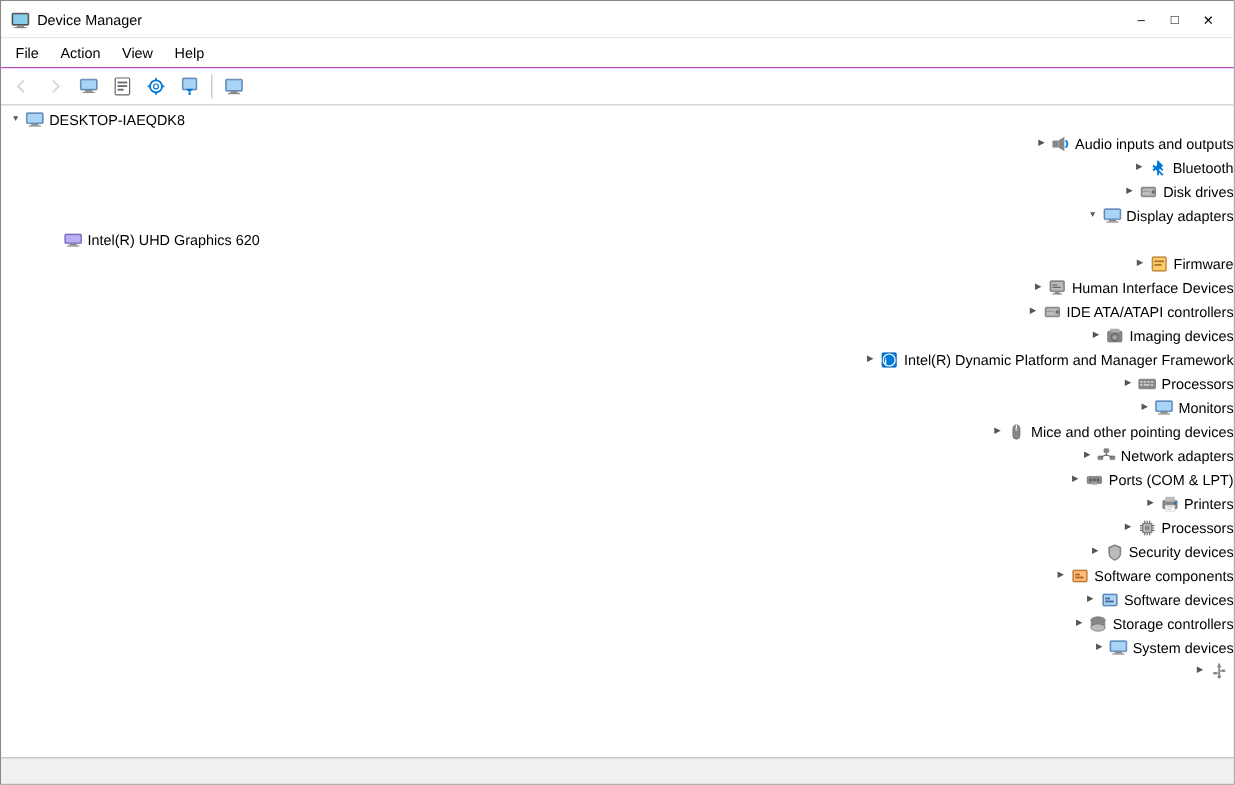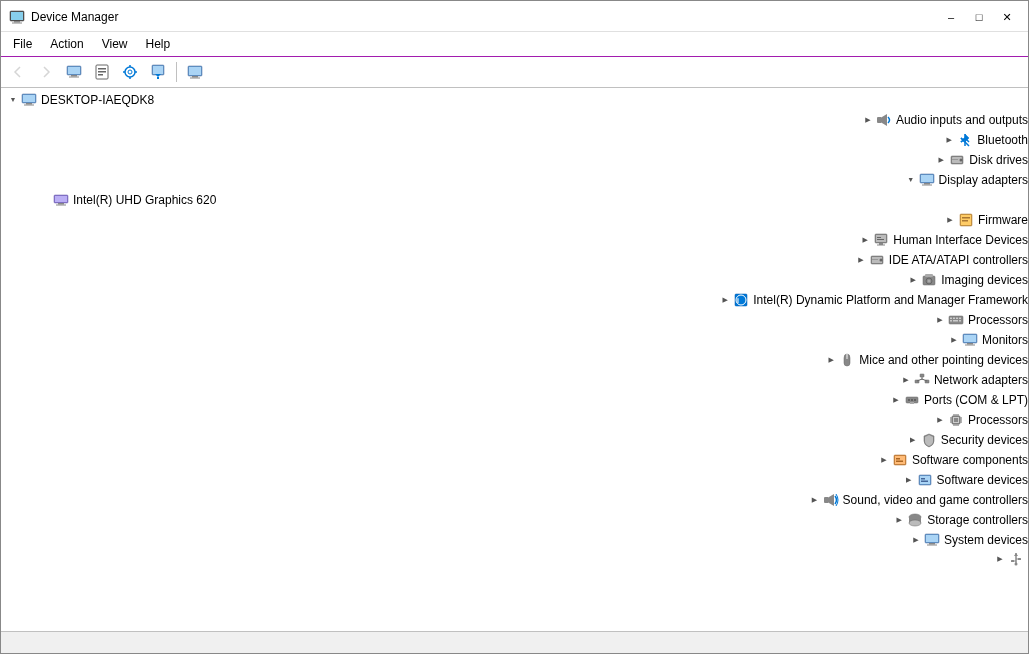--- a/index.html
+++ b/index.html
@@ -469,20 +469,34 @@
             <circle cx="5" cy="8" r="1" fill="#555"></circle>
             <circle cx="8" cy="8" r="1" fill="#555"></circle>
             <circle cx="11" cy="8" r="1" fill="#555"></circle>
             <rect x="6" y="10" width="4" height="2" fill="#aaa"></rect>
           </svg>
         </span>
         <span class="node-label">Ports (COM &amp; LPT)</span>
       </div>
 
 
+      <div class="tree-item indent-2">
+        <span class="expand-arrow collapsed"></span>
+        <span class="node-icon">
+          <svg width="16" height="16" viewBox="0 0 16 16">
+            <rect x="2" y="5" width="12" height="7" rx="1" fill="#888" stroke="#666" stroke-width="0.5"></rect>
+            <rect x="4" y="2" width="8" height="4" fill="#bbb"></rect>
+            <rect x="4" y="9" width="8" height="5" fill="white" stroke="#ccc" stroke-width="0.5"></rect>
+            <rect x="5" y="10" width="6" height="1" fill="#ccc"></rect>
+            <rect x="5" y="12" width="4" height="1" fill="#ccc"></rect>
+            <circle cx="12" cy="7.5" r="1" fill="#0078d7"></circle>
+          </svg>
+        </span>
+        <span class="node-label">Printers</span>
+      </div>
 
       <div class="tree-item indent-2">
         <span class="expand-arrow collapsed"></span>
         <span class="node-icon">
           <svg width="16" height="16" viewBox="0 0 16 16">
             <rect x="4" y="4" width="8" height="8" rx="0.5" fill="#888" stroke="#666" stroke-width="0.5"></rect>
             <rect x="5" y="5" width="6" height="6" fill="#ccc"></rect>
             <rect x="6" y="6" width="4" height="4" fill="#888"></rect>
             <line x1="2" y1="6" x2="4" y2="6" stroke="#666" stroke-width="1"></line>
             <line x1="2" y1="8" x2="4" y2="8" stroke="#666" stroke-width="1"></line>
@@ -531,32 +545,20 @@
           <svg width="16" height="16" viewBox="0 0 16 16">
             <rect x="2" y="3" width="12" height="10" rx="1" fill="#6699cc" stroke="#446699" stroke-width="0.5"></rect>
             <rect x="3" y="4" width="10" height="8" fill="#aad4f5"></rect>
             <rect x="4" y="6" width="4" height="1.5" fill="#446699"></rect>
             <rect x="4" y="8.5" width="7" height="1.5" fill="#446699"></rect>
           </svg>
         </span>
         <span class="node-label">Software devices</span>
       </div>
 
-      <div class="tree-item indent-2">
-        <span class="expand-arrow collapsed"></span>
-        <span class="node-icon">
-          <svg width="16" height="16" viewBox="0 0 16 16">
-            <rect x="1" y="5" width="5" height="6" rx="1" fill="#888"></rect>
-            <polygon points="6,5 11,2 11,14 6,11" fill="#888"></polygon>
-            <path d="M12 4 Q15 8 12 12" stroke="#0078d7" stroke-width="1.5" fill="none"></path>
-            <path d="M13 2 Q17 8 13 14" stroke="#0078d7" stroke-width="1" fill="none"></path>
-          </svg>
-        </span>
-        <span class="node-label">Sound, video and game controllers</span>
-      </div>
 
       <div class="tree-item indent-2">
         <span class="expand-arrow collapsed"></span>
         <span class="node-icon">
           <svg width="16" height="16" viewBox="0 0 16 16">
             <ellipse cx="8" cy="5" rx="6" ry="3" fill="#888" stroke="#666" stroke-width="0.5"></ellipse>
             <rect x="2" y="5" width="12" height="6" fill="#888"></rect>
             <ellipse cx="8" cy="11" rx="6" ry="3" fill="#bbb" stroke="#666" stroke-width="0.5"></ellipse>
           </svg>
         </span>

